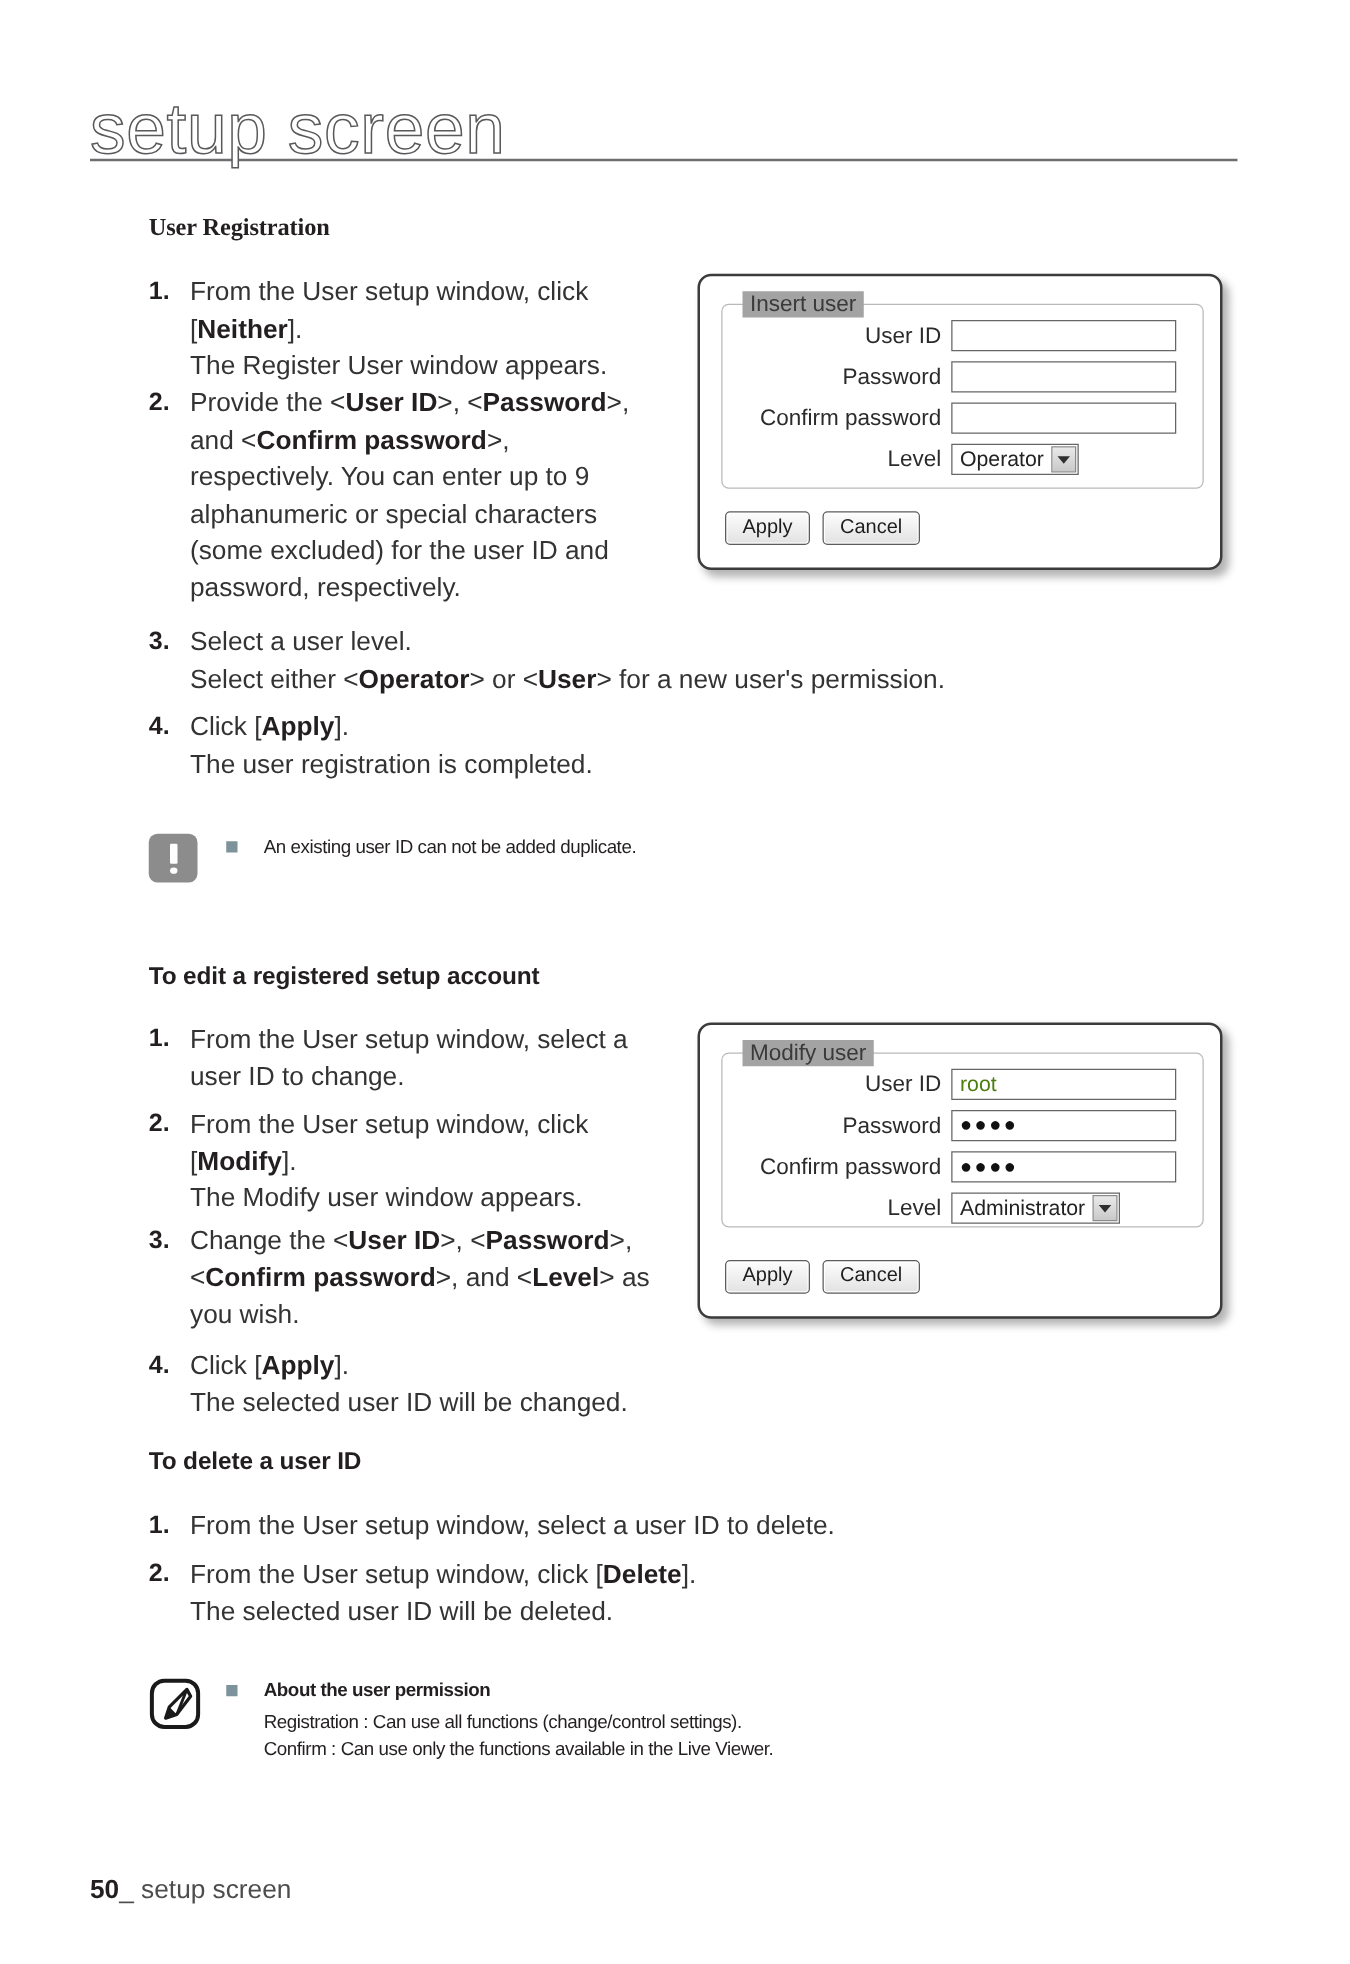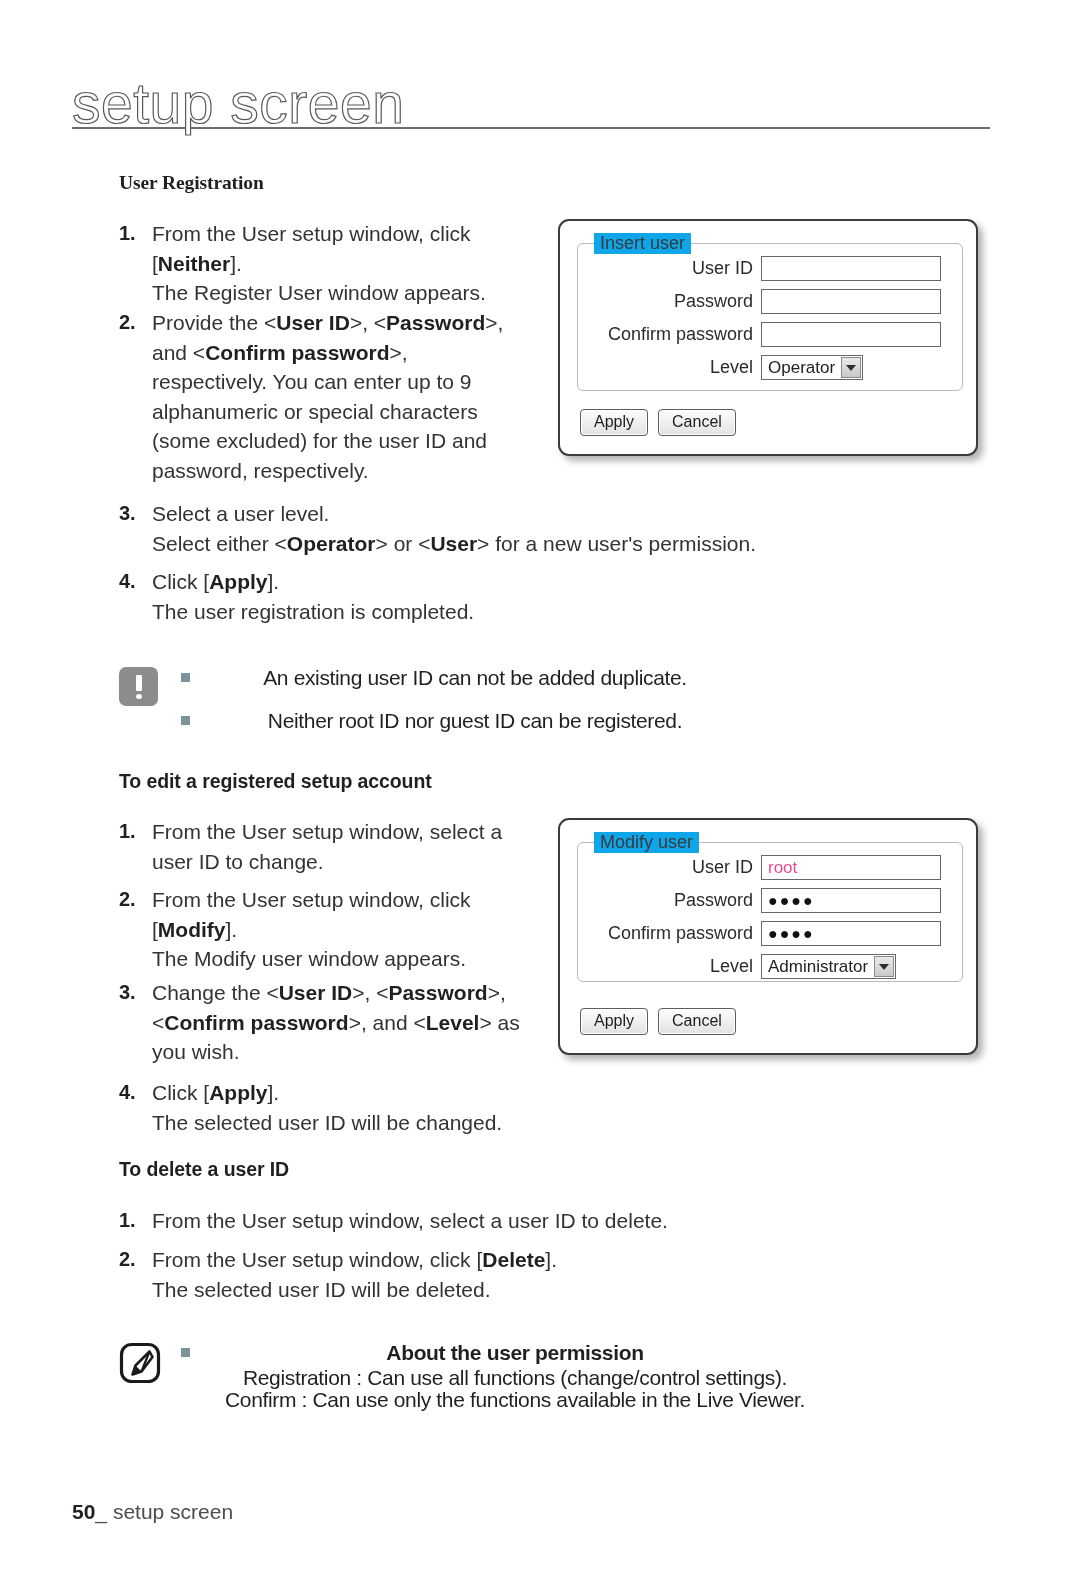--- a/index.html
+++ b/index.html
@@ -81,27 +81,26 @@
   .callout .cal-icon {
     position: absolute;
     left: 0;
     top: 0;
   }
   .callout .cal-list {
     margin-left: 62px;
   }
   .cal-item {
     position: relative;
-    font-size: 21px;
+    font-size: 15px;
     line-height: 22px;
     color: #231f20;
     padding-left: 30px;
     margin-bottom: 21px;
     letter-spacing: -0.35px;
-    text-align: center;
   }
   .cal-item:last-child { margin-bottom: 0; }
   .cal-bullet {
     position: absolute;
     left: 0;
     top: 6px;
     width: 9px;
     height: 9px;
     background: #7d939b;
   }
@@ -156,21 +155,21 @@
   .fieldset {
     position: absolute;
     border: 1px solid #b9b9b9;
     border-radius: 6px;
     box-sizing: border-box;
   }
   .fieldset-legend {
     position: absolute;
     top: -11px;
     left: 16px;
-    background: #0ea5e9;
+    background: #a3a3a3;
     padding: 0 6px;
     font-size: 18px;
     color: #3a3a3a;
     white-space: nowrap;
     text-align: center;
   }
   .field-row {
     position: absolute;
     display: flex;
     align-items: center;
@@ -187,21 +186,21 @@
     border: 1px solid #666666;
     background: #ffffff;
     box-sizing: border-box;
     height: 25px;
     display: flex;
     align-items: center;
     padding-left: 6px;
     font-size: 17px;
     color: #222222;
   }
-  .field-input.disabled { color: #ec4899; }
+  .field-input.disabled { color: #4d7c0f; }
   .dots { letter-spacing: 2px; font-size: 16px; color: #111; }
   .field-select {
     border: 1px solid #666666;
     background: #ffffff;
     box-sizing: border-box;
     height: 25px;
     display: inline-flex;
     align-items: center;
     padding-left: 6px;
     font-size: 17px;
@@ -320,24 +319,20 @@
     <div class="icon-caution">
       <span class="bang-stem"></span>
       <span class="bang-dot"></span>
     </div>
   </div>
   <div class="cal-list">
     <div class="cal-item">
       <span class="cal-bullet"></span>
       <span>An existing user ID can not be added duplicate.</span>
     </div>
-    <div class="cal-item">
-      <span class="cal-bullet"></span>
-      <span>Neither root ID nor guest ID can be registered.</span>
-    </div>
   </div>
 </div>
 
 <div class="section-heading" style="left:119px; top:770px;">To edit a registered setup account</div>
 
 <div class="step" style="left:119px; top:817px; width:430px;">
   <span class="num">1.</span>
   <span class="body">From the User setup window, select a<br>user ID to change.</span>
 </div>
 

